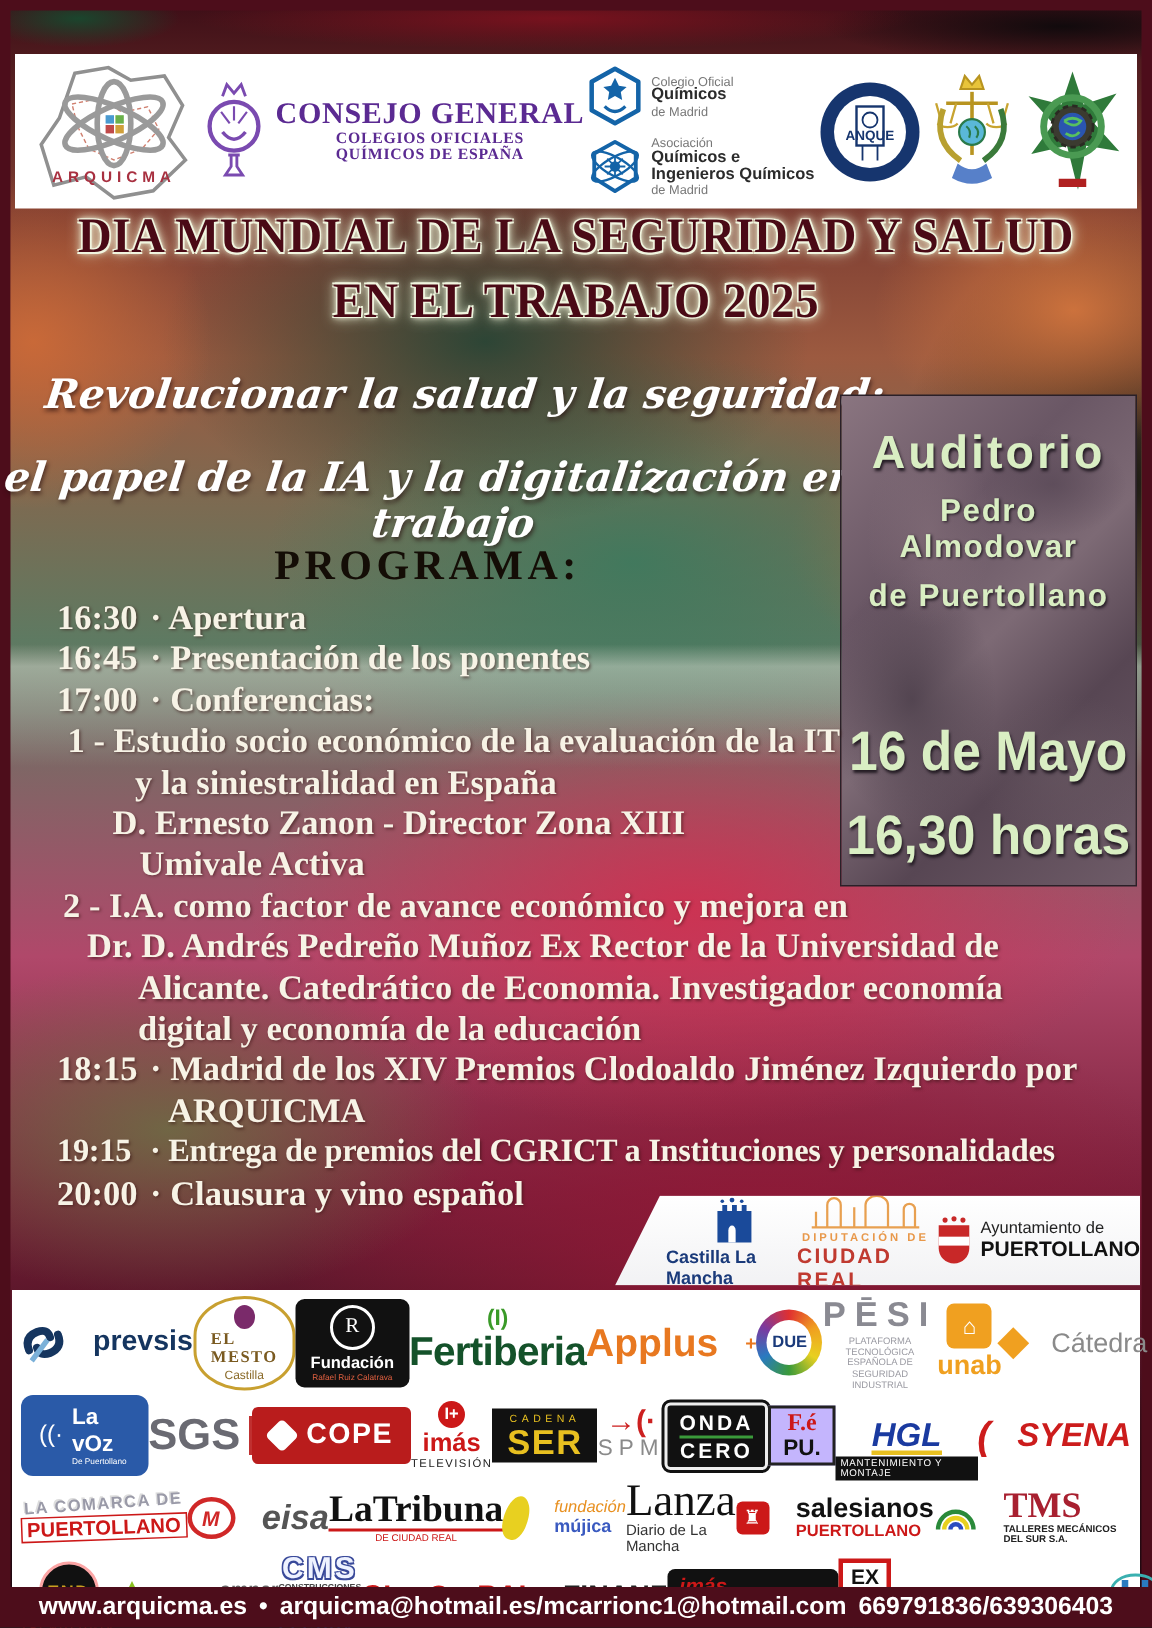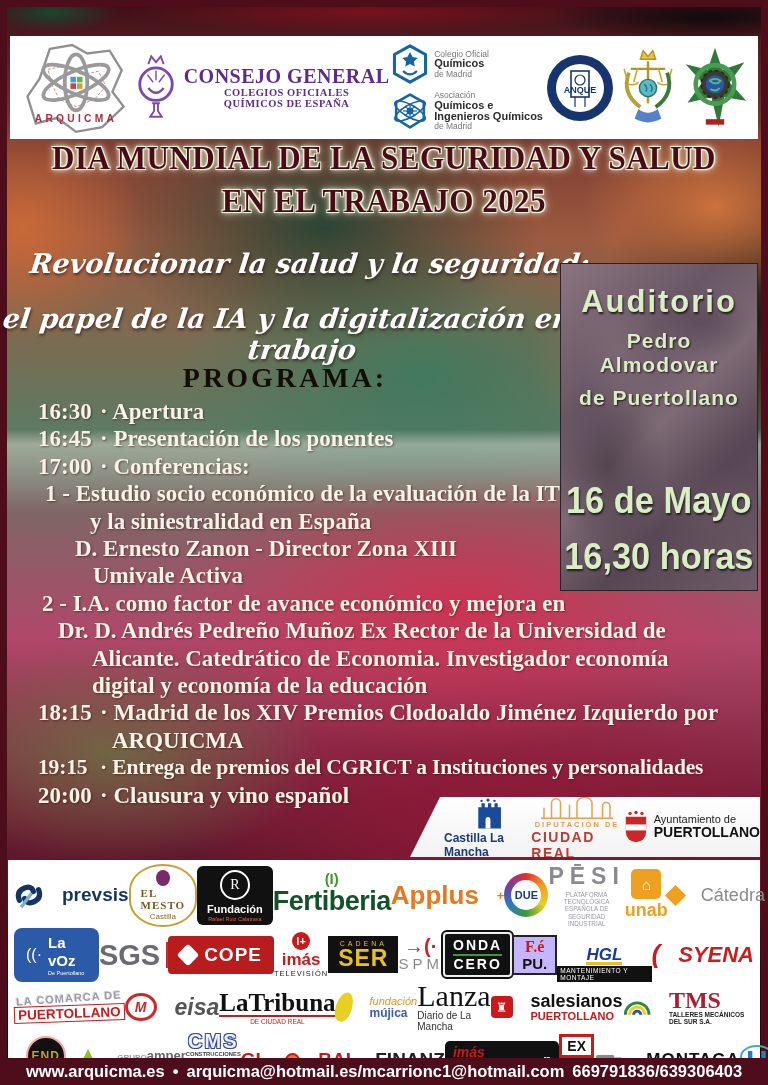--- a/index.html
+++ b/index.html
@@ -133,21 +133,21 @@
   .ser .c{color:#e8c020;font-size:7px;letter-spacing:3px;}
   .ser .s{color:#e8c020;font-weight:bold;font-size:23px;line-height:0.9;letter-spacing:1px;}
   .spm .g{color:#cc2020;font-size:20px;font-weight:bold;line-height:0.8;}
   .spm .t{color:#8a8a8a;font-size:15px;letter-spacing:4px;}
   .onda{background:#111;border:2px solid #eee;outline:2px solid #111;border-radius:4px;padding:3px 8px;text-align:center;}
   .onda .o1{color:#fff;font-weight:bold;font-size:14px;letter-spacing:2px;}
   .onda .o2{color:#fff;font-weight:bold;font-size:14px;letter-spacing:2px;border-top:2px solid #3a9a3a;}
   .fepu{border:2px solid #222;background:#c4b5fd;padding:2px 8px;text-align:center;line-height:1;}
   .fepu .f1{font-family:"Liberation Serif",serif;font-weight:bold;font-size:16px;color:#cc1818;}
   .fepu .f2{font-weight:bold;font-size:15px;color:#111;}
-  .hgl .h1{color:#1a3aa0;font-weight:bold;font-style:italic;font-size:17px;line-height:0.9;border-bottom:3px solid #e8c020;margin-top:20px;}
+  .hgl .h1{color:#1a3aa0;font-weight:bold;font-style:italic;font-size:22px;line-height:0.9;border-bottom:3px solid #e8c020;margin-top:20px;}
   .hgl .h2{background:#111;color:#fff;font-size:6.5px;padding:1px 3px;letter-spacing:0.5px;}
   .syena{color:#cc1c1c;font-weight:bold;font-style:italic;font-size:22px;}
   .syena .par{font-size:26px;}
   
   .comarca .c1{color:#9a9aa8;font-weight:bold;font-size:11px;letter-spacing:1px;text-shadow:1px 1px 0 #fff,-1px -1px 0 #ddd;transform:rotate(-4deg);}
   .comarca .c2{color:#cc1818;font-weight:bold;font-size:13.5px;border:1px solid #cc1818;padding:0 3px;transform:rotate(-2deg);}
   .meisa .oval{border:3px solid #d02828;border-radius:50%;width:26px;height:22px;display:flex;align-items:center;justify-content:center;color:#d02828;font-weight:bold;font-size:14px;font-style:italic;}
   .meisa .t{color:#555;font-weight:bold;font-style:italic;font-size:23px;}
   .trib .t{font-family:"Liberation Serif",serif;font-weight:bold;font-size:25px;color:#111;border-bottom:2px solid #cc1818;line-height:1;}
   .trib .s{color:#cc1818;font-size:6.5px;text-align:right;}

